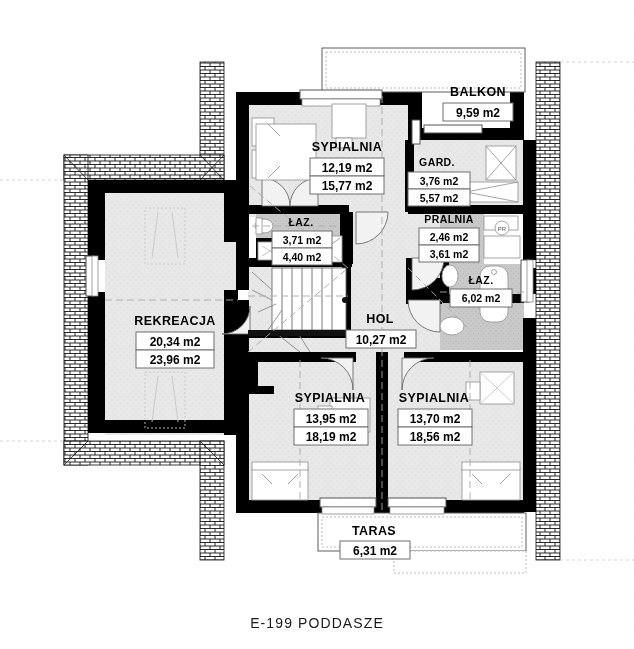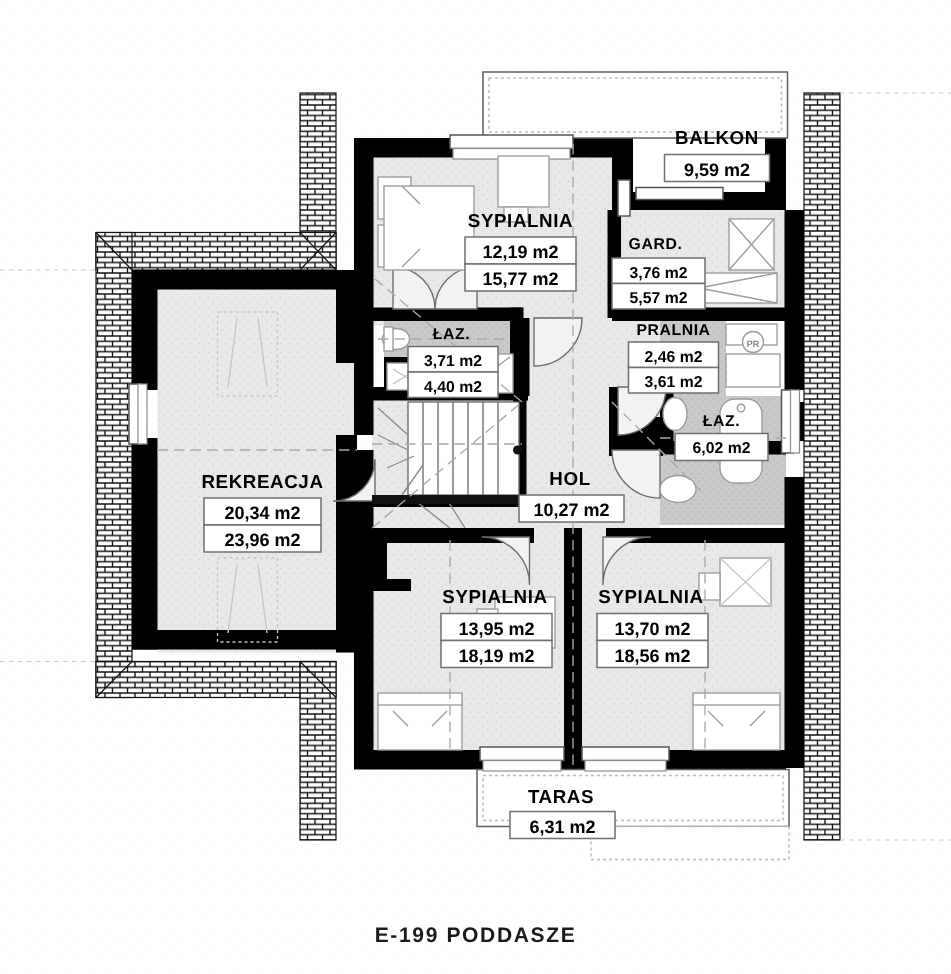--- a/index.html
+++ b/index.html
@@ -23,21 +23,21 @@
   .room-name{font-size:12.5px;}
   .room-name.small{font-size:10.5px;}
   .area-txt{font-size:12px;font-weight:bold;text-anchor:middle;fill:#000;font-family:"Liberation Sans", sans-serif;}
   .area-txt.small{font-size:10.5px;}
   .area-box{fill:#ffffff;stroke:#6f6f6f;stroke-width:1;}
 
   #title-bar{
     position:absolute;left:0;top:615px;width:634px;
     text-align:center;
     font-family:"Liberation Sans", sans-serif;
-    font-weight:bold;
+    font-weight:normal;
     font-size:14px;
     letter-spacing:1.1px;
     color:#1a1a1a;
   }
 </style>
 </head>
 <body>
 
 <div id="plan-wrap">
 <svg id="floorplan" viewBox="0 0 634 649" xmlns="http://www.w3.org/2000/svg">

